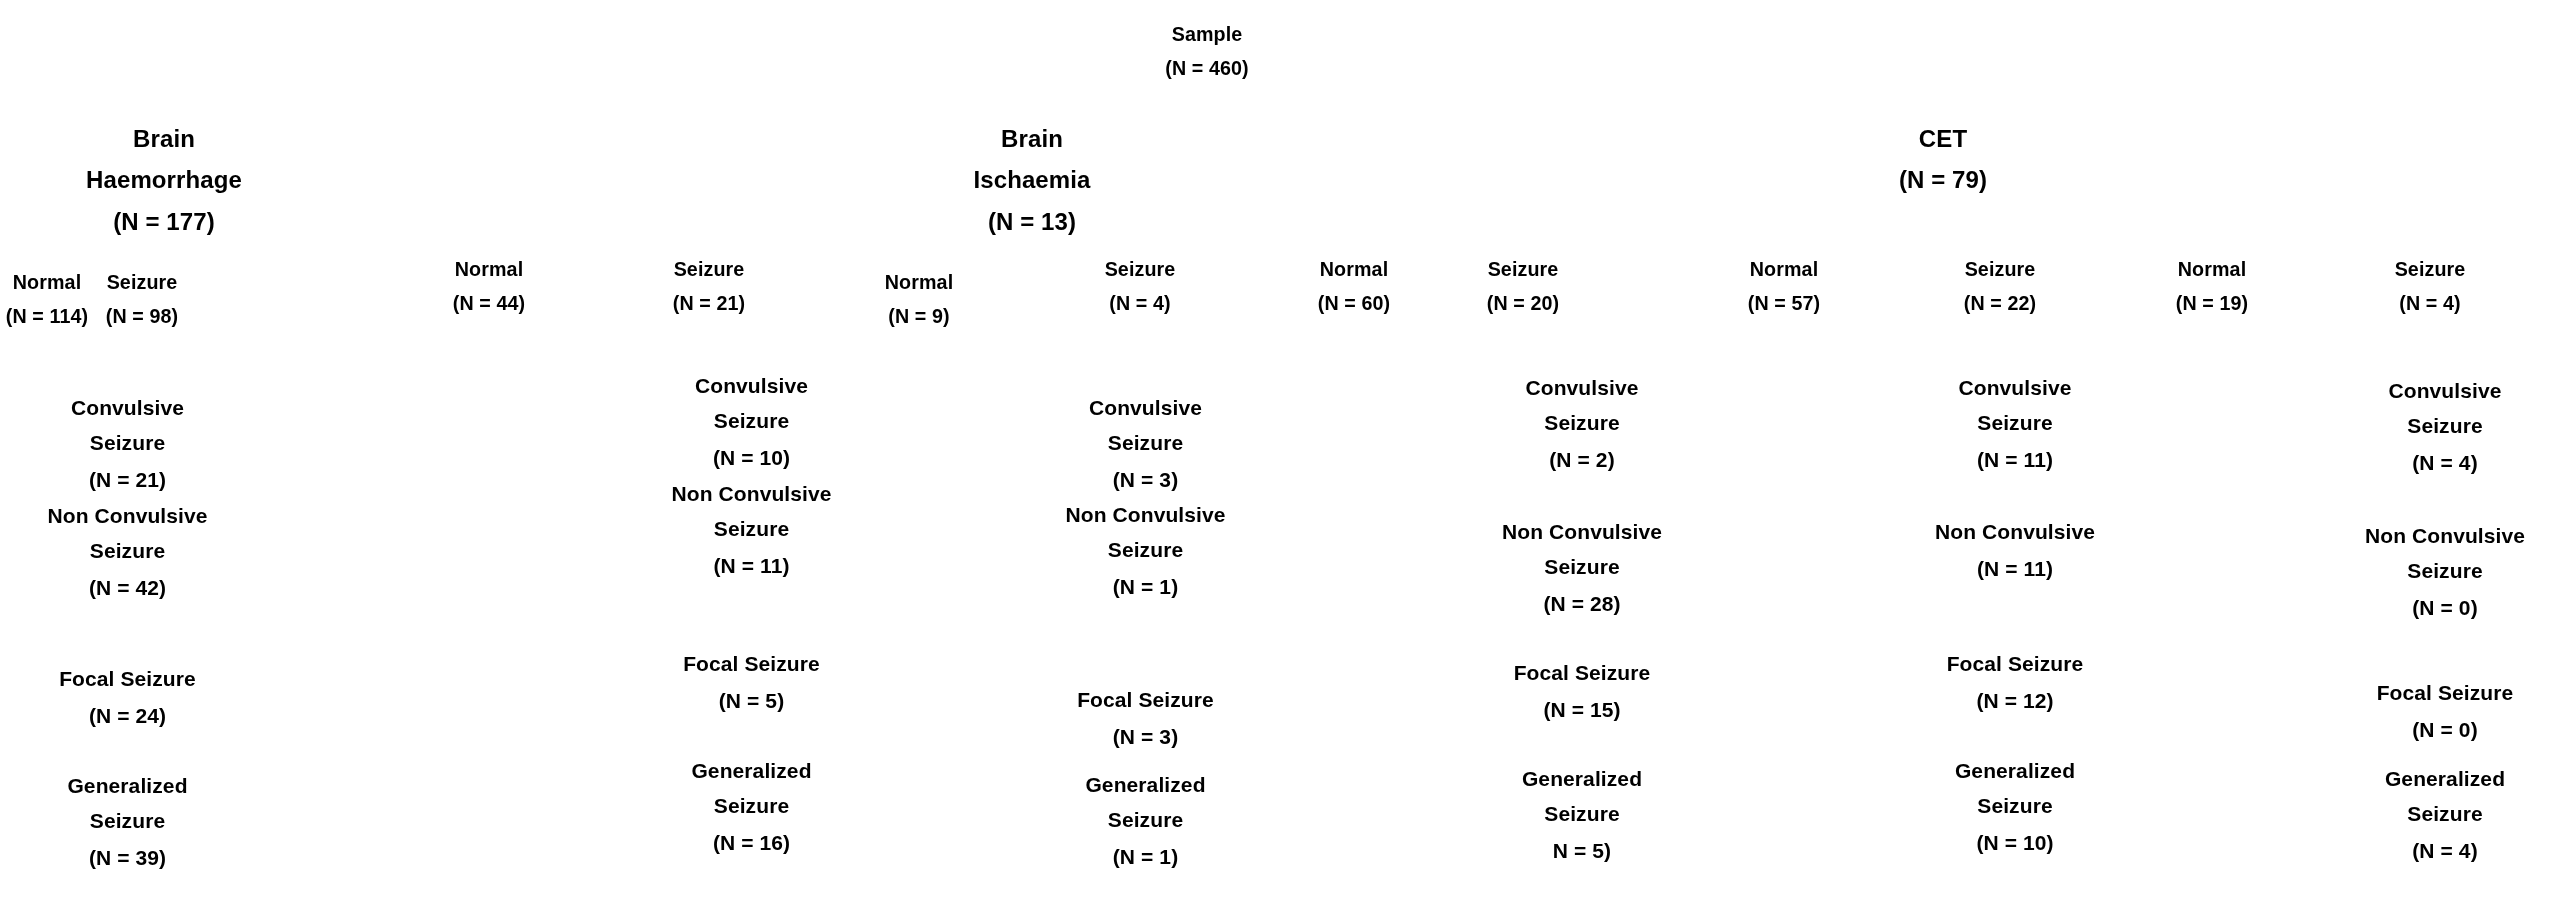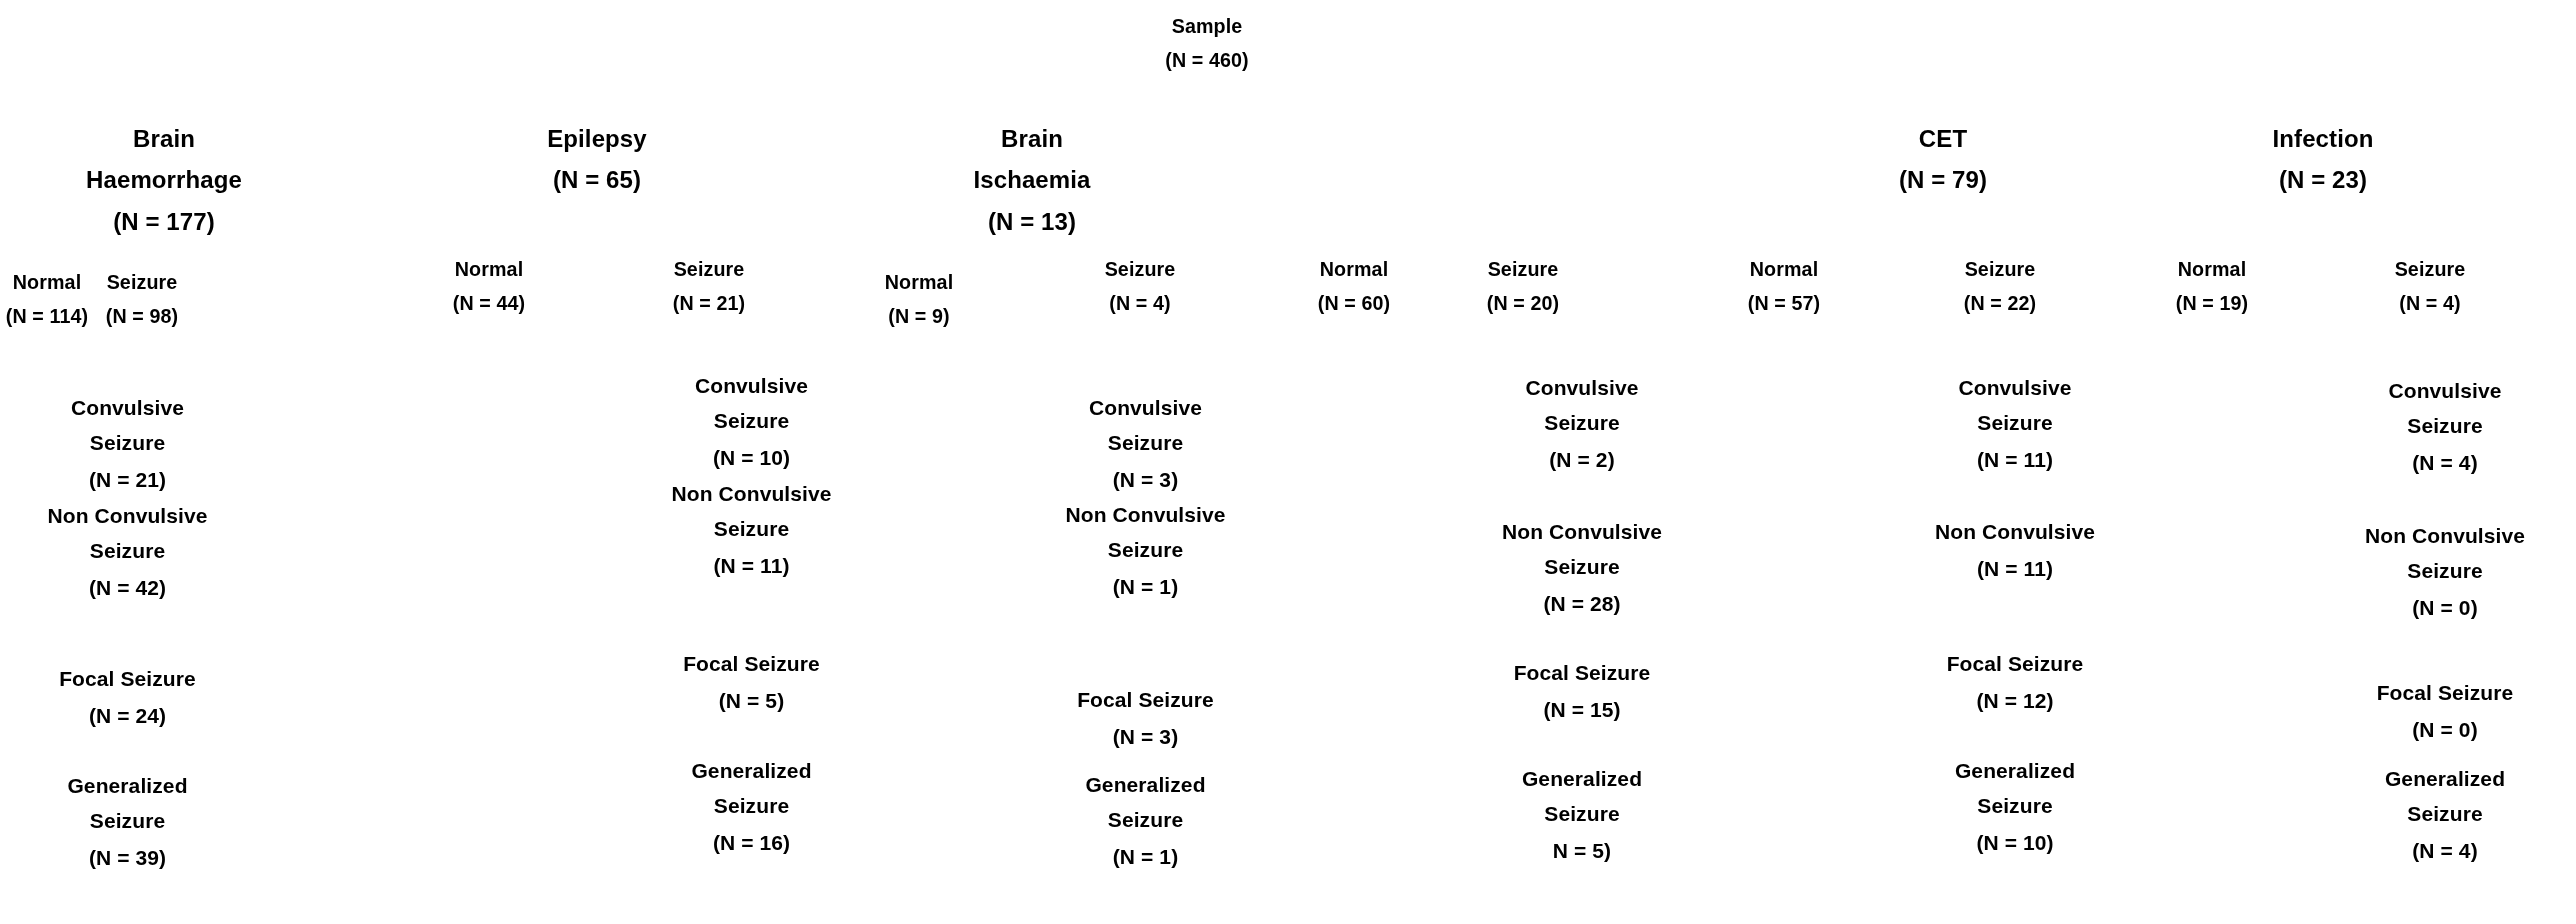--- a/index.html
+++ b/index.html
@@ -48,21 +48,21 @@
   }
   .leaf .ln.count {
     margin-top: 2.6px;
   }
 </style>
 </head>
 <body>
 
 <div id="canvas">
 
-  <div class="node root" style="left:1128px; top:10px; width:158px;">
+  <div class="node root" style="left:1128px; top:18px; width:158px;">
     <span class="ln">Sample</span>
     <span class="ln">(N = 460)</span>
   </div>
 
   <div class="node group" style="left:72px; top:118px; width:184px;">
     <span class="ln">Brain</span>
     <span class="ln">Haemorrhage</span>
     <span class="ln">(N = 177)</span>
   </div>
   <div class="node split" style="left:-45px; top:266px; width:184px;">
@@ -86,24 +86,20 @@
   <div class="node leaf" style="left:39px; top:662px; width:177px;">
     <span class="ln">Focal Seizure</span>
     <span class="ln count">(N = 24)</span>
   </div>
   <div class="node leaf" style="left:39px; top:769px; width:177px;">
     <span class="ln">Generalized</span>
     <span class="ln">Seizure</span>
     <span class="ln count">(N = 39)</span>
   </div>
 
-  <div class="node group" style="left:505px; top:118px; width:184px;">
-    <span class="ln">Epilepsy</span>
-    <span class="ln">(N = 65)</span>
-  </div>
   <div class="node split" style="left:397px; top:253px; width:184px;">
     <span class="ln">Normal</span>
     <span class="ln">(N = 44)</span>
   </div>
   <div class="node split" style="left:617px; top:253px; width:184px;">
     <span class="ln">Seizure</span>
     <span class="ln">(N = 21)</span>
   </div>
   <div class="node leaf" style="left:663px; top:369px; width:177px;">
     <span class="ln">Convulsive</span>
@@ -210,24 +206,20 @@
   <div class="node leaf" style="left:1923px; top:647px; width:184px;">
     <span class="ln">Focal Seizure</span>
     <span class="ln count">(N = 12)</span>
   </div>
   <div class="node leaf" style="left:1923px; top:754px; width:184px;">
     <span class="ln">Generalized</span>
     <span class="ln">Seizure</span>
     <span class="ln count">(N = 10)</span>
   </div>
 
-  <div class="node group" style="left:2231px; top:118px; width:184px;">
-    <span class="ln">Infection</span>
-    <span class="ln">(N = 23)</span>
-  </div>
   <div class="node split" style="left:2120px; top:253px; width:184px;">
     <span class="ln">Normal</span>
     <span class="ln">(N = 19)</span>
   </div>
   <div class="node split" style="left:2338px; top:253px; width:184px;">
     <span class="ln">Seizure</span>
     <span class="ln">(N = 4)</span>
   </div>
   <div class="node leaf" style="left:2353px; top:374px; width:184px;">
     <span class="ln">Convulsive</span>

